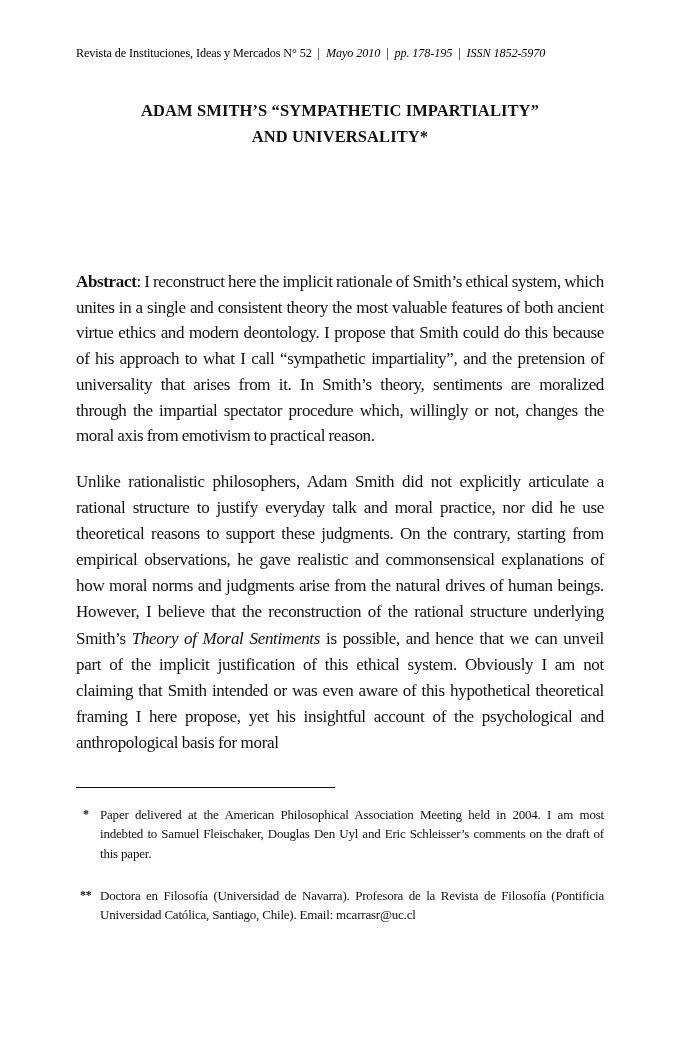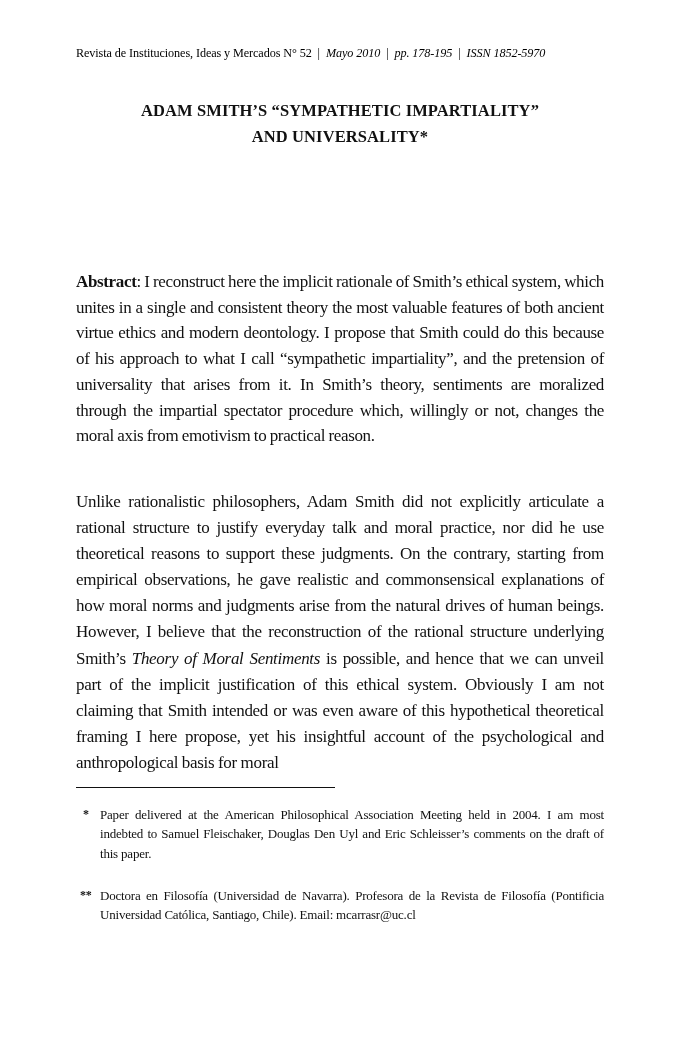--- a/index.html
+++ b/index.html
@@ -76,21 +76,20 @@
     .body-text {
       position: absolute;
       left: 76px;
       top: 469px;
       width: 528px;
       font-size: 17px;
       line-height: 26.1px;
       text-align: justify;
       letter-spacing: -0.3px;
       word-spacing: -0.3px;
-      margin-top: 20px;
     }
     .body-text .it { font-style: italic; }
 
     .footnote-rule {
       position: absolute;
       left: 76px;
       top: 787px;
       width: 259px;
       height: 0;
       border-top: 1px solid #111111;

